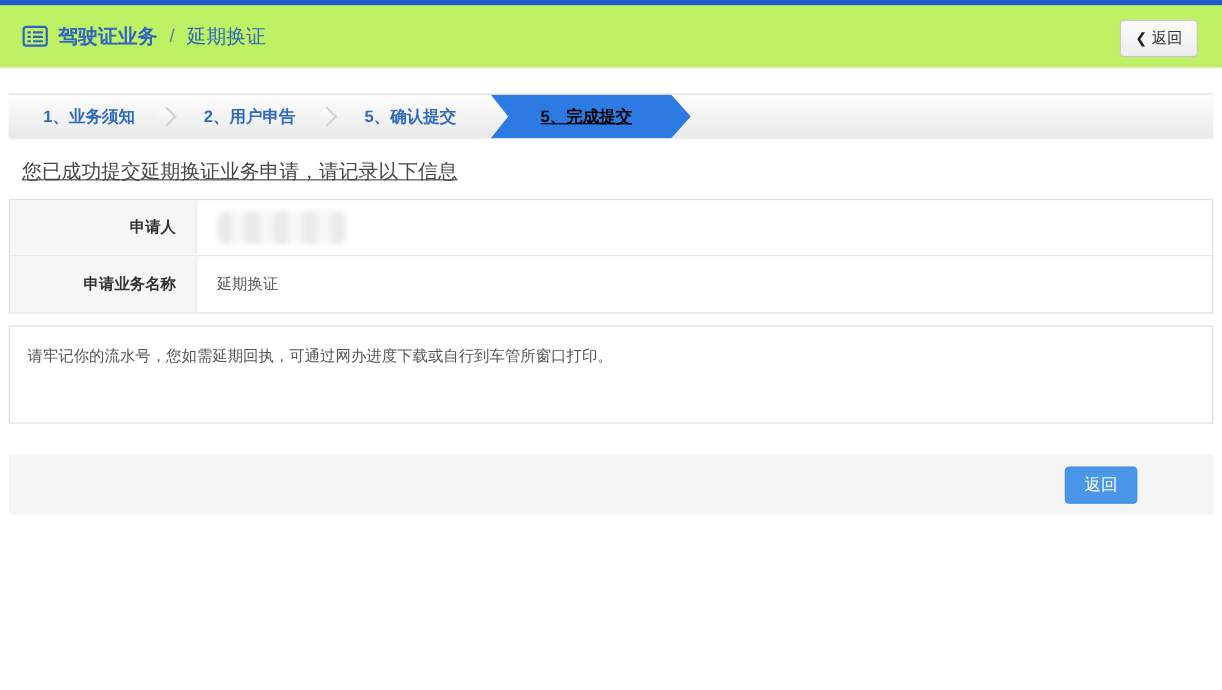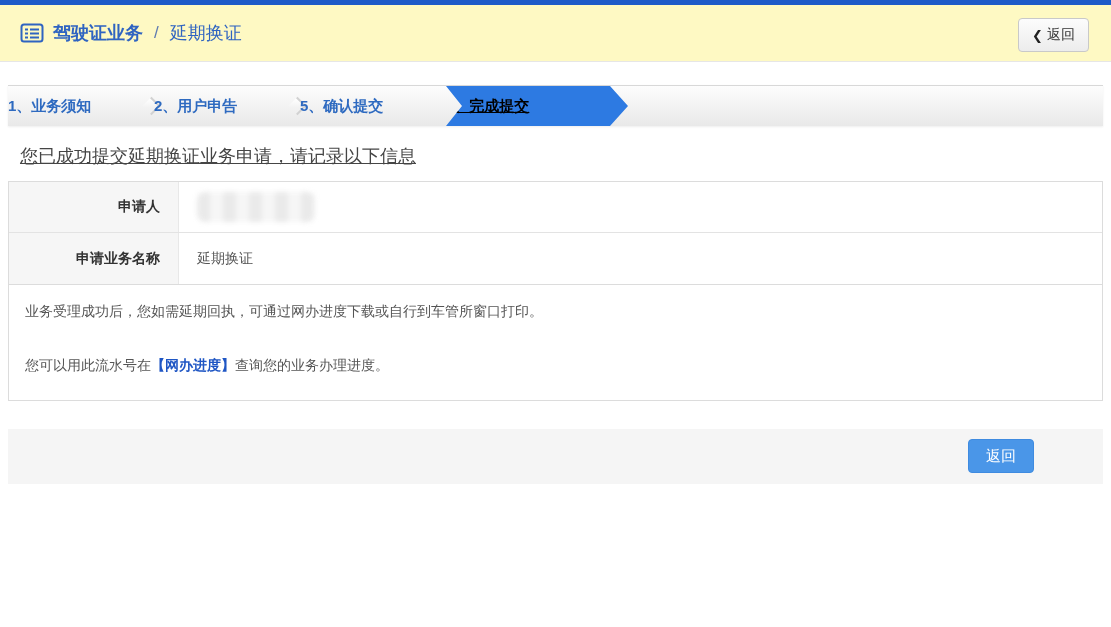--- a/index.html
+++ b/index.html
@@ -10,21 +10,21 @@
     font-family:"Liberation Sans","DejaVu Sans",sans-serif;
     position:relative; overflow:hidden;
     color:#555;
   }
 
   
   .topbar { height:5px; background:#1e5bc8; }
 
   
   .header {
-    height:57px; background:#fef9c3; border-bottom:1px solid #e6e6e6;
+    height:57px; background:#bef264; border-bottom:1px solid #e6e6e6;
     display:flex; align-items:center; padding-left:20px; position:relative;
   }
   .title-wrap { display:flex; align-items:center; gap:9px; }
   .title-wrap svg { display:block; }
   .title-primary { color:#2f64c1; font-size:18px; font-weight:bold; }
   .title-sep { color:#5f7bb0; font-size:17px; margin:0 2px; }
   .title-secondary { color:#2f64c1; font-size:18px; }
   .back-top-btn {
     position:absolute; right:22px; top:13px;
     padding:7px 13px; background:linear-gradient(#fcfcfc,#ececec);
@@ -37,21 +37,21 @@
 
   
   .stepbar {
     margin:23px 8px 0; height:41px;
     background:linear-gradient(#fdfdfd,#e9e9e9);
     border-top:1px solid #d8d8d8;
     box-shadow:0 1px 2px rgba(0,0,0,0.07);
     display:flex; align-items:stretch;
   }
   .step {
-    width:146px; display:flex; align-items:center; 
+    width:146px; display:flex; align-items:center; justify-content:center;
     color:#2e6ac0; font-weight:bold; font-size:15px; position:relative;
     cursor:default;
   }
   .step .sep {
     position:absolute; right:-4px; top:50%;
     width:13px; height:13px;
     border-top:2px solid #d2d2d2; border-right:2px solid #d2d2d2;
     transform:translateY(-50%) rotate(45deg);
     background:linear-gradient(135deg, rgba(255,255,255,.9), rgba(255,255,255,0) 60%);
   }
@@ -59,21 +59,21 @@
     width:182px; background:#2d7ae2; color:#000000;
     clip-path:polygon(0 0, calc(100% - 18px) 0, 100% 50%, calc(100% - 18px) 100%, 0 100%, 16px 50%);
     padding-right:8px;
     text-decoration:underline;
   }
 
   
   .success { margin:18px 0 13px 20px; font-size:18px; color:#454545;text-decoration:underline; }
 
   
-  .info-table { margin:0 8px; border:1px solid #dcdcdc; }
+  .info-table { margin:12px 8px; border:1px solid #dcdcdc; }
   .irow { display:flex; height:51px; border-bottom:1px solid #e3e3e3; }
   .irow:last-child { border-bottom:none; }
   .ilabel {
     width:170px; background:#f6f6f6; border-right:1px solid #e8e8e8;
     display:flex; align-items:center; justify-content:flex-end;
     padding-right:18px; font-weight:bold; font-size:14px; color:#333;
     flex-shrink:0;
   }
   .ivalue {
     flex:1; display:flex; align-items:center; padding-left:18px;
@@ -166,22 +166,19 @@
       <div class="redacted"></div>
     </div>
   </div>
   <div class="irow">
     <div class="ilabel">申请业务名称</div>
     <div class="ivalue">延期换证</div>
   </div>
 </div>
 
 <div class="notes">
-  <div>业务受理成功后，您如需延期回执，可通过网办进度下载或自行到车管所窗口打印。</div>
+  <div>请牢记你的流水号，您如需延期回执，可通过网办进度下载或自行到车管所窗口打印。</div>
   <div class="notes-gap"></div>
-  <div>
-    <span>您可以用此流水号在</span><span class="progress-link">【网办进度】</span><span>查询您的业务办理进度。</span>
-  </div>
 </div>
 
 <div class="footer">
   <button class="btn-primary">返回</button>
 </div>
 
 </body></html>

